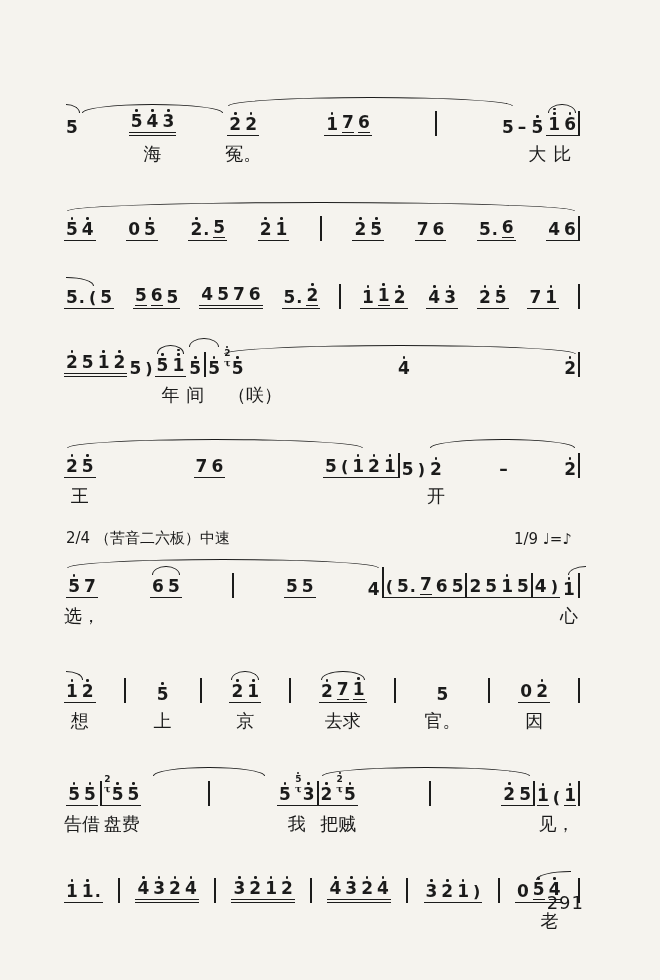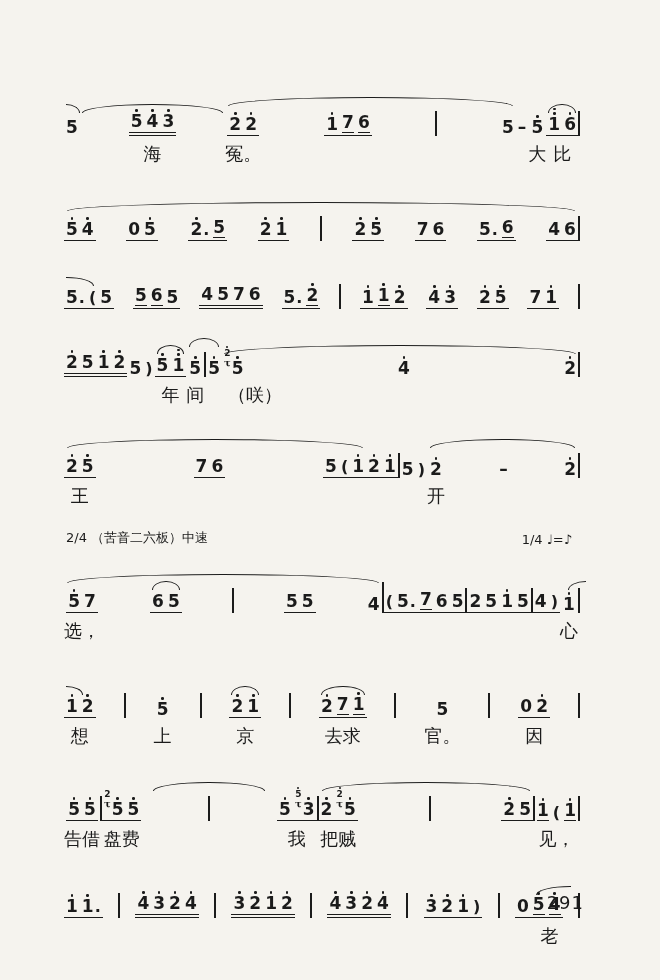--- a/index.html
+++ b/index.html
@@ -2,21 +2,21 @@
 <html style="--paper: #f5f3ee; --ink: #1b1b1b;"><head>
 <meta charset="utf-8">
 <style>
   :root{ --paper:#f5f3ee; --ink:#1b1b1b; }
   html,body{margin:0;padding:0;background:#e8e6e0;}
   .page{width:660px;height:980px;background:var(--paper);position:relative;
         padding:88px 80px 0 64px;box-sizing:border-box;margin:0 auto;
         font-family:"DejaVu Sans",sans-serif;color:var(--ink);overflow:hidden;}
   .lineblk{}
   .hdr{display:flex;justify-content:space-between;align-items:flex-end;
-       font-size:13px;padding:0 2px;margin-bottom:18px;color:var(--ink);}
+       font-size:15px;padding:0 2px;margin-bottom:2px;color:var(--ink);}
   .hdr .hr{margin-right:6px;}
   .line{display:flex;align-items:flex-end;justify-content:space-between;
         padding-top:12px;position:relative;}
   .cell{display:flex;flex-direction:column;align-items:center;position:relative;}
   .cell.sp{align-items:stretch;}
   .grp{display:flex;align-items:flex-end;justify-content:space-between;position:relative;}
   .nr{display:flex;align-items:flex-end;gap:4px;padding:0 2px;height:36px;box-sizing:border-box;}
   .cell.sp>.nr{width:100%;justify-content:space-between;}
   .cell.u1>.nr{border-bottom:1.6px solid var(--ink);padding-bottom:2px;}
   .cell.u2>.nr{border-bottom:4px double var(--ink);padding-bottom:2px;}
@@ -888,21 +888,21 @@
             <div class="nr">
               <i class="bar"></i>
             </div>
             <div class="ly"></div>
           </div>
         </div>
       </div>
       <div class="lineblk" style="margin-bottom: 22px;">
         <div class="hdr">
           <span class="hl">2/4 （苦音二六板）中速</span>
-          <span class="hr">1/4 ♩=♪</span>
+          <span class="hr">1/9 ♩=♪</span>
         </div>
         <div class="line">
           <div class="grp" style="flex: 1 1 0%;">
             <div class="cell u1">
               <div class="nr">
                 <span class="tk">
                   <span class="tmain">
                     <span class="dts">
                       <i class="dt"></i>
                     </span>

